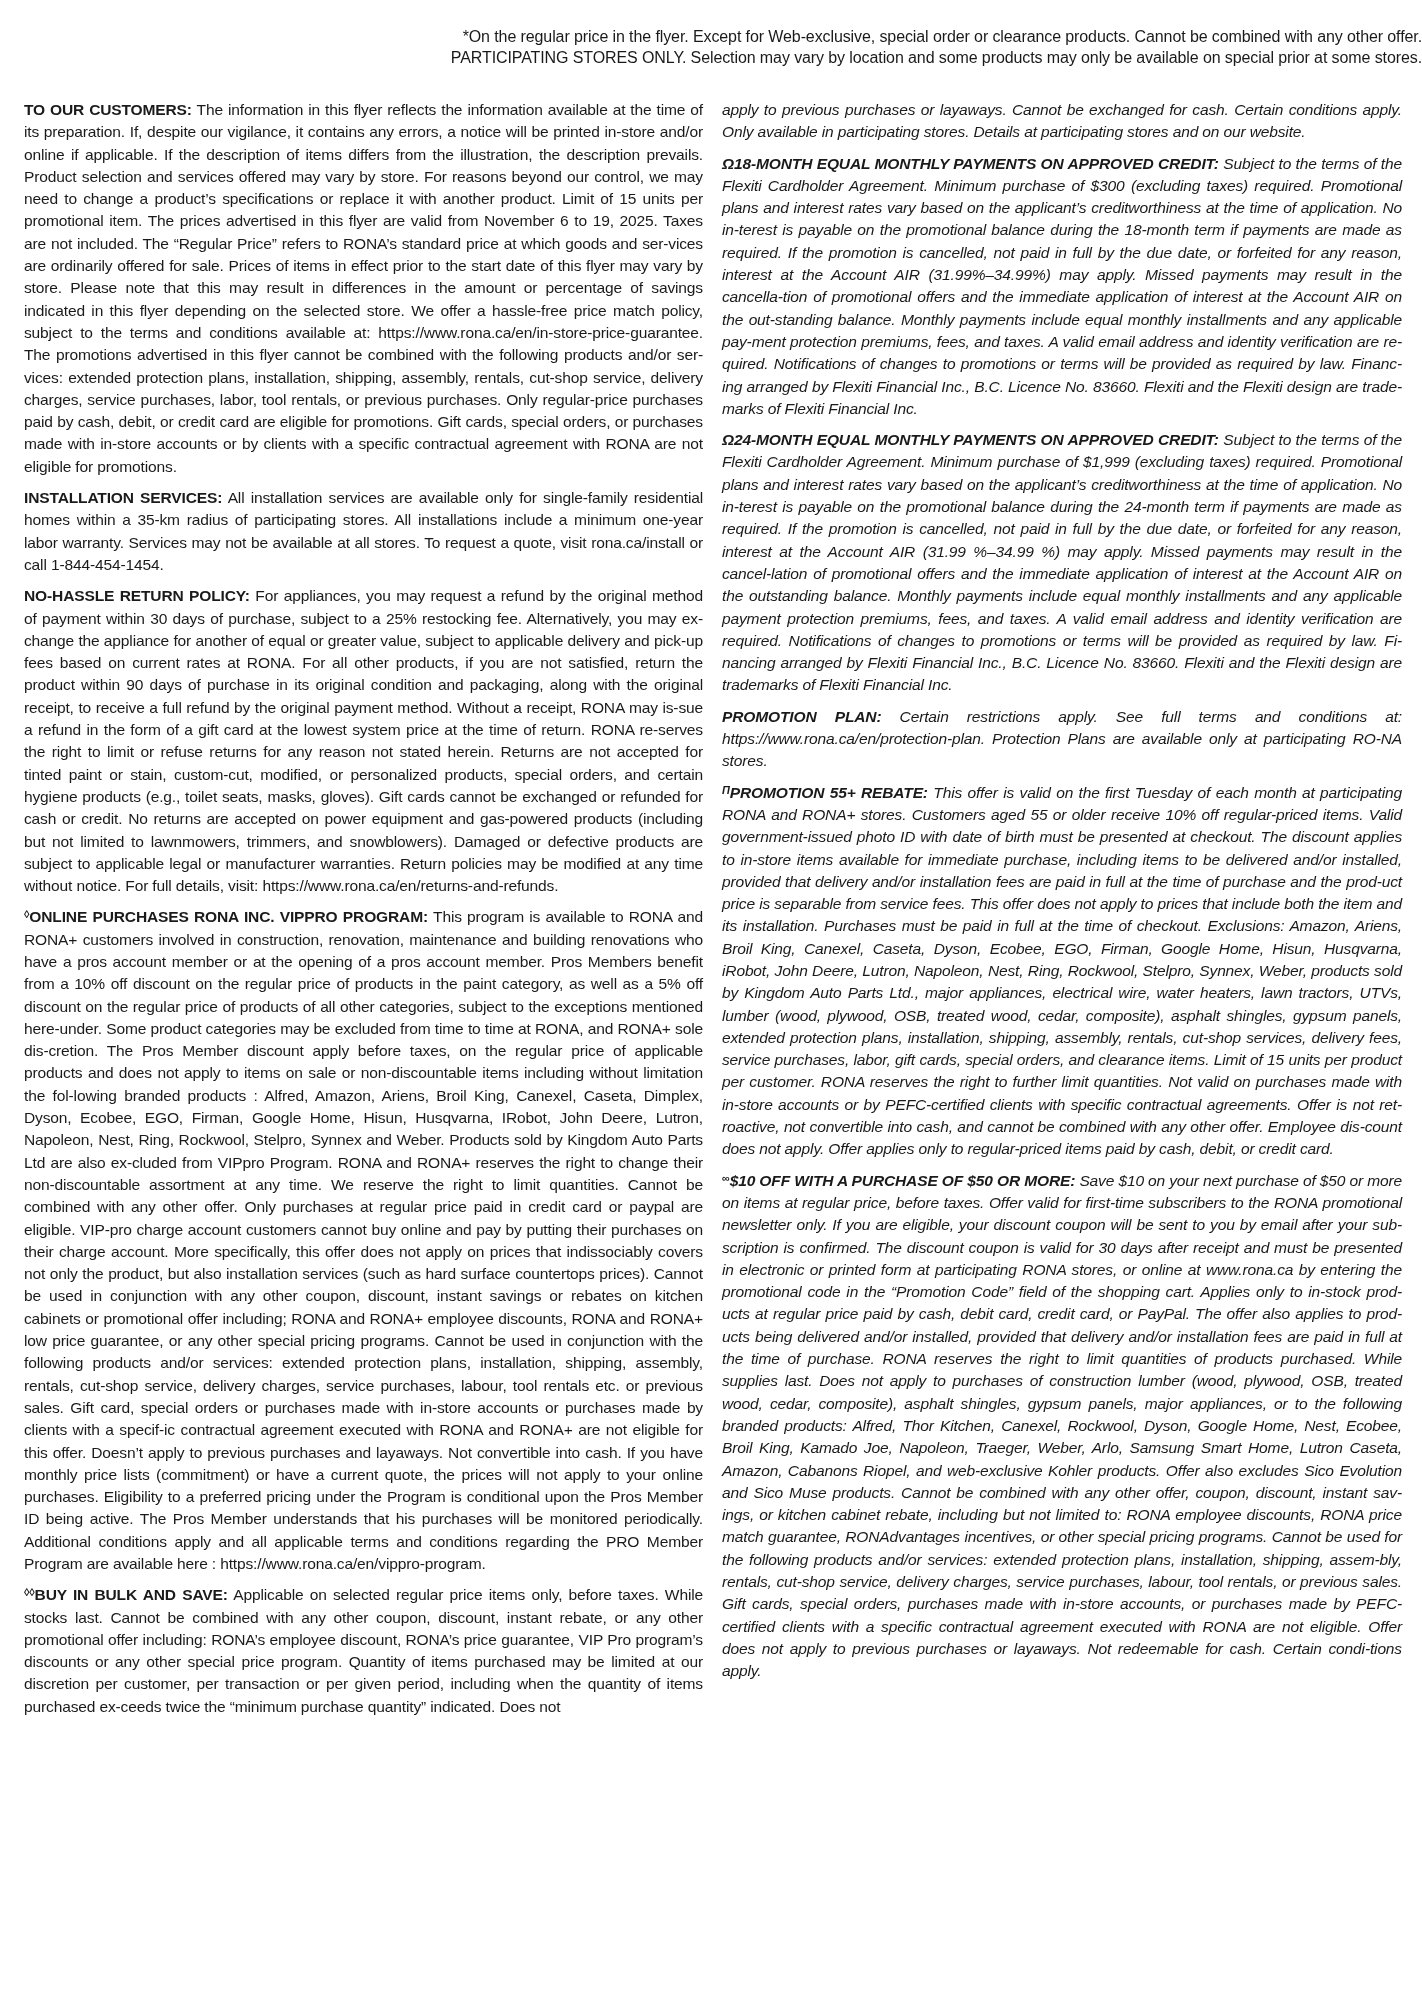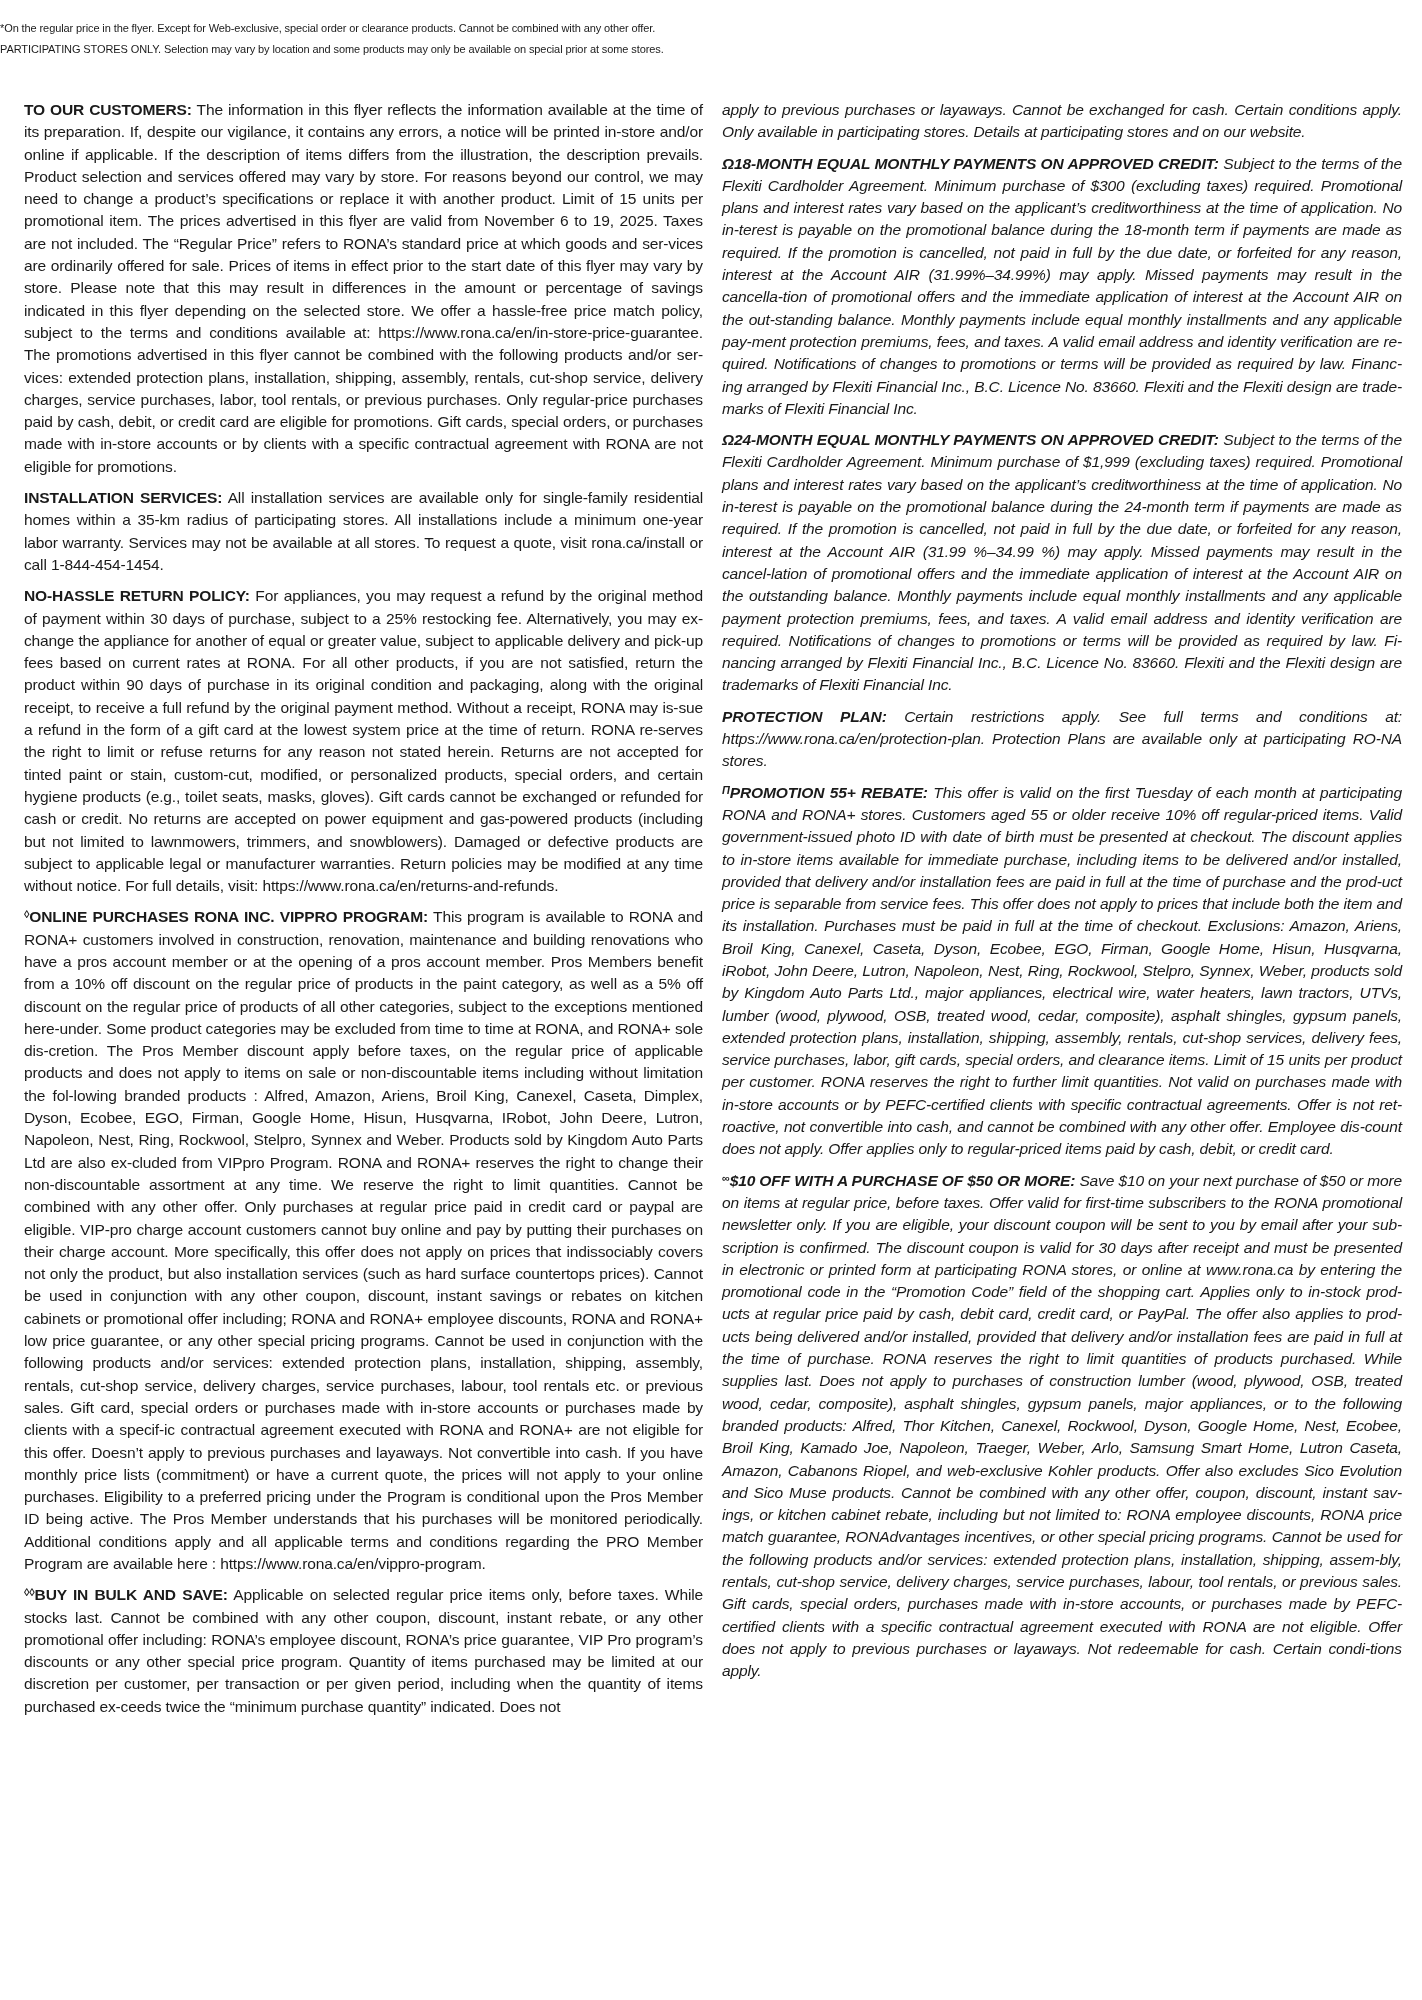--- a/index.html
+++ b/index.html
@@ -4,24 +4,24 @@
 <style>
   html, body { margin: 0; padding: 0; background: #ffffff; }
   body {
     width: 1422px;
     height: 2000px;
     overflow: hidden;
     font-family: "Liberation Sans", "DejaVu Sans", sans-serif;
     color: #1a1a1a;
   }
   .header {
-    text-align: left;
-    font-size: 11px;
+    text-align: right;
+    font-size: 16px;
     line-height: 21px;
-    padding-top: 18px;
+    padding-top: 26px;
     letter-spacing: -0.1px;
   }
   .header b { font-weight: 400; }
   .columns {
     position: absolute;
     top: 96px;
     left: 24px;
     width: 1378px;
     display: flex;
     justify-content: space-between;
@@ -52,17 +52,17 @@
     <p class="section"><span class="mark"></span><span class="title">INSTALLATION SERVICES:</span><span> All installation services are available only for single-family residential homes within a 35-km radius of participating stores. All installations include a minimum one-year labor warranty. Services may not be available at all stores. To request a quote, visit rona.ca/install or call 1-844-454-1454.</span></p>
     <p class="section"><span class="mark"></span><span class="title">NO-HASSLE RETURN POLICY:</span><span> For appliances, you may request a refund by the original method of payment within 30 days of purchase, subject to a 25% restocking fee. Alternatively, you may ex-change the appliance for another of equal or greater value, subject to applicable delivery and pick-up fees based on current rates at RONA. For all other products, if you are not satisfied, return the product within 90 days of purchase in its original condition and packaging, along with the original receipt, to receive a full refund by the original payment method. Without a receipt, RONA may is-sue a refund in the form of a gift card at the lowest system price at the time of return. RONA re-serves the right to limit or refuse returns for any reason not stated herein. Returns are not accepted for tinted paint or stain, custom-cut, modified, or personalized products, special orders, and certain hygiene products (e.g., toilet seats, masks, gloves). Gift cards cannot be exchanged or refunded for cash or credit. No returns are accepted on power equipment and gas-powered products (including but not limited to lawnmowers, trimmers, and snowblowers). Damaged or defective products are subject to applicable legal or manufacturer warranties. Return policies may be modified at any time without notice. For full details, visit: https://www.rona.ca/en/returns-and-refunds.</span></p>
     <p class="section"><span class="mark">◊</span><span class="title">ONLINE PURCHASES RONA INC. VIPPRO PROGRAM:</span><span> This program is available to RONA and RONA+ customers involved in construction, renovation, maintenance and building renovations who have a pros account member or at the opening of a pros account member. Pros Members benefit from a 10% off discount on the regular price of products in the paint category, as well as a 5% off discount on the regular price of products of all other categories, subject to the exceptions mentioned here-under. Some product categories may be excluded from time to time at RONA, and RONA+ sole dis-cretion. The Pros Member discount apply before taxes, on the regular price of applicable products and does not apply to items on sale or non-discountable items including without limitation the fol-lowing branded products : Alfred, Amazon, Ariens, Broil King, Canexel, Caseta, Dimplex, Dyson, Ecobee, EGO, Firman, Google Home, Hisun, Husqvarna, IRobot, John Deere, Lutron, Napoleon, Nest, Ring, Rockwool, Stelpro, Synnex and Weber. Products sold by Kingdom Auto Parts Ltd are also ex-cluded from VIPpro Program. RONA and RONA+ reserves the right to change their non-discountable assortment at any time. We reserve the right to limit quantities. Cannot be combined with any other offer. Only purchases at regular price paid in credit card or paypal are eligible. VIP-pro charge account customers cannot buy online and pay by putting their purchases on their charge account. More specifically, this offer does not apply on prices that indissociably covers not only the product, but also installation services (such as hard surface countertops prices). Cannot be used in conjunction with any other coupon, discount, instant savings or rebates on kitchen cabinets or promotional offer including; RONA and RONA+ employee discounts, RONA and RONA+ low price guarantee, or any other special pricing programs. Cannot be used in conjunction with the following products and/or services: extended protection plans, installation, shipping, assembly, rentals, cut-shop service, delivery charges, service purchases, labour, tool rentals etc. or previous sales. Gift card, special orders or purchases made with in-store accounts or purchases made by clients with a specif-ic contractual agreement executed with RONA and RONA+ are not eligible for this offer. Doesn’t apply to previous purchases and layaways. Not convertible into cash. If you have monthly price lists (commitment) or have a current quote, the prices will not apply to your online purchases. Eligibility to a preferred pricing under the Program is conditional upon the Pros Member ID being active. The Pros Member understands that his purchases will be monitored periodically. Additional conditions apply and all applicable terms and conditions regarding the PRO Member Program are available here : https://www.rona.ca/en/vippro-program.</span></p>
     <p class="section"><span class="mark">◊◊</span><span class="title">BUY IN BULK AND SAVE:</span><span> Applicable on selected regular price items only, before taxes. While stocks last. Cannot be combined with any other coupon, discount, instant rebate, or any other promotional offer including: RONA’s employee discount, RONA’s price guarantee, VIP Pro program’s discounts or any other special price program. Quantity of items purchased may be limited at our discretion per customer, per transaction or per given period, including when the quantity of items purchased ex-ceeds twice the “minimum purchase quantity” indicated.  Does not</span></p>
   </div>
 
   <div class="col right">
     <p class="section"><span class="mark"></span><span class="title"></span><span>apply to previous purchases or layaways. Cannot be exchanged for cash. Certain conditions apply. Only available in participating stores. Details at participating stores and on our website.</span></p>
     <p class="section"><span class="mark"></span><span class="title">Ω18-MONTH EQUAL MONTHLY PAYMENTS ON APPROVED CREDIT:</span><span> Subject to the terms of the Flexiti Cardholder Agreement. Minimum purchase of $300 (excluding taxes) required. Promotional plans and interest rates vary based on the applicant’s creditworthiness at the time of application. No in-terest is payable on the promotional balance during the 18-month term if payments are made as required. If the promotion is cancelled, not paid in full by the due date, or forfeited for any reason, interest at the Account AIR (31.99%–34.99%) may apply. Missed payments may result in the cancella-tion of promotional offers and the immediate application of interest at the Account AIR on the out-standing balance. Monthly payments include equal monthly installments and any applicable pay-ment protection premiums, fees, and taxes. A valid email address and identity verification are re-quired. Notifications of changes to promotions or terms will be provided as required by law. Financ-ing arranged by Flexiti Financial Inc., B.C. Licence No. 83660. Flexiti and the Flexiti design are trade-marks of Flexiti Financial Inc.</span></p>
     <p class="section"><span class="mark"></span><span class="title">Ω24-MONTH EQUAL MONTHLY PAYMENTS ON APPROVED CREDIT:</span><span> Subject to the terms of the Flexiti Cardholder Agreement. Minimum purchase of $1,999 (excluding taxes) required. Promotional plans and interest rates vary based on the applicant’s creditworthiness at the time of application. No in-terest is payable on the promotional balance during the 24-month term if payments are made as required. If the promotion is cancelled, not paid in full by the due date, or forfeited for any reason, interest at the Account AIR (31.99 %–34.99 %) may apply. Missed payments may result in the cancel-lation of promotional offers and the immediate application of interest at the Account AIR on the outstanding balance. Monthly payments include equal monthly installments and any applicable payment protection premiums, fees, and taxes. A valid email address and identity verification are required. Notifications of changes to promotions or terms will be provided as required by law. Fi-nancing arranged by Flexiti Financial Inc., B.C. Licence No. 83660. Flexiti and the Flexiti design are trademarks of Flexiti Financial Inc.</span></p>
-    <p class="section"><span class="mark"></span><span class="title">PROTECTION PLAN:</span><span> Certain restrictions apply. See full terms and conditions at: https://www.rona.ca/en/protection-plan. Protection Plans are available only at participating RO-NA stores.</span></p>
+    <p class="section"><span class="mark"></span><span class="title">PROMOTION PLAN:</span><span> Certain restrictions apply. See full terms and conditions at: https://www.rona.ca/en/protection-plan. Protection Plans are available only at participating RO-NA stores.</span></p>
     <p class="section"><span class="mark">Π</span><span class="title">PROMOTION 55+ REBATE:</span><span> This offer is valid on the first Tuesday of each month at participating RONA and RONA+ stores. Customers aged 55 or older receive 10% off regular-priced items. Valid government-issued photo ID with date of birth must be presented at checkout. The discount applies to in-store items available for immediate purchase, including items to be delivered and/or installed, provided that delivery and/or installation fees are paid in full at the time of purchase and the prod-uct price is separable from service fees. This offer does not apply to prices that include both the item and its installation. Purchases must be paid in full at the time of checkout. Exclusions: Amazon, Ariens, Broil King, Canexel, Caseta, Dyson, Ecobee, EGO, Firman, Google Home, Hisun, Husqvarna, iRobot, John Deere, Lutron, Napoleon, Nest, Ring, Rockwool, Stelpro, Synnex, Weber, products sold by Kingdom Auto Parts Ltd., major appliances, electrical wire, water heaters, lawn tractors, UTVs, lumber (wood, plywood, OSB, treated wood, cedar, composite), asphalt shingles, gypsum panels, extended protection plans, installation, shipping, assembly, rentals, cut-shop services, delivery fees, service purchases, labor, gift cards, special orders, and clearance items. Limit of 15 units per product per customer. RONA reserves the right to further limit quantities. Not valid on purchases made with in-store accounts or by PEFC-certified clients with specific contractual agreements. Offer is not ret-roactive, not convertible into cash, and cannot be combined with any other offer. Employee dis-count does not apply. Offer applies only to regular-priced items paid by cash, debit, or credit card.</span></p>
     <p class="section"><span class="mark">∞</span><span class="title">$10 OFF WITH A PURCHASE OF $50 OR MORE:</span><span> Save $10 on your next purchase of $50 or more on items at regular price, before taxes. Offer valid for first-time subscribers to the RONA promotional newsletter only. If you are eligible, your discount coupon will be sent to you by email after your sub-scription is confirmed. The discount coupon is valid for 30 days after receipt and must be presented in electronic or printed form at participating RONA stores, or online at www.rona.ca by entering the promotional code in the “Promotion Code” field of the shopping cart. Applies only to in-stock prod-ucts at regular price paid by cash, debit card, credit card, or PayPal. The offer also applies to prod-ucts being delivered and/or installed, provided that delivery and/or installation fees are paid in full at the time of purchase. RONA reserves the right to limit quantities of products purchased. While supplies last. Does not apply to purchases of construction lumber (wood, plywood, OSB, treated wood, cedar, composite), asphalt shingles, gypsum panels, major appliances, or to the following branded products: Alfred, Thor Kitchen, Canexel, Rockwool, Dyson, Google Home, Nest, Ecobee, Broil King, Kamado Joe, Napoleon, Traeger, Weber, Arlo, Samsung Smart Home, Lutron Caseta, Amazon, Cabanons Riopel, and web-exclusive Kohler products. Offer also excludes Sico Evolution and Sico Muse products. Cannot be combined with any other offer, coupon, discount, instant sav-ings, or kitchen cabinet rebate, including but not limited to: RONA employee discounts, RONA price match guarantee, RONAdvantages incentives, or other special pricing programs. Cannot be used for the following products and/or services: extended protection plans, installation, shipping, assem-bly, rentals, cut-shop service, delivery charges, service purchases, labour, tool rentals, or previous sales. Gift cards, special orders, purchases made with in-store accounts, or purchases made by PEFC-certified clients with a specific contractual agreement executed with RONA are not eligible. Offer does not apply to previous purchases or layaways. Not redeemable for cash. Certain condi-tions apply.</span></p>
   </div>
 </div>
 
 </body></html>

